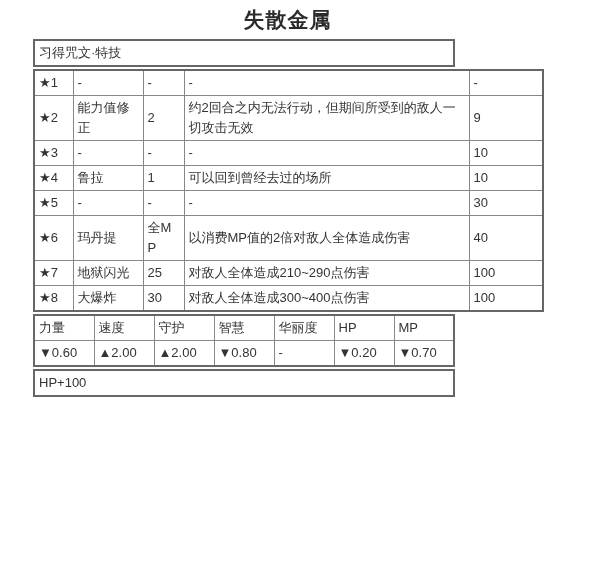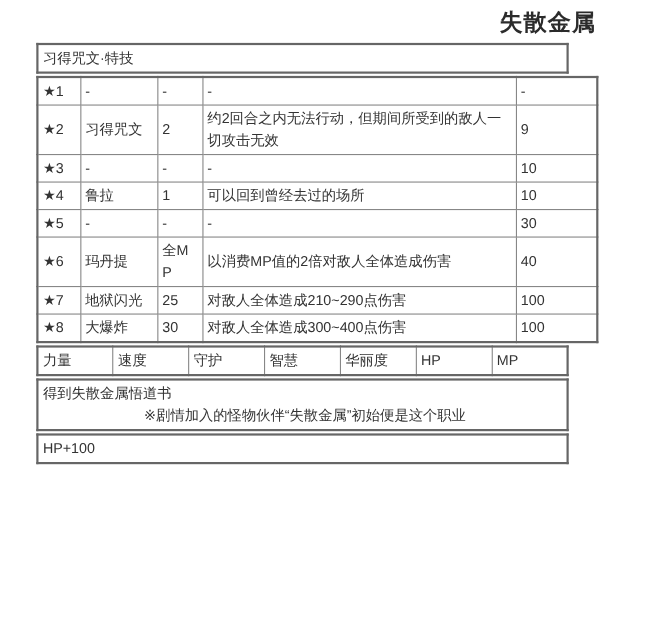--- a/index.html
+++ b/index.html
@@ -16,28 +16,28 @@
     color: #333333;
   }
   .content {
     margin-left: 33px;
     width: 509px;
   }
   .page-title {
     font-size: 21px;
     font-weight: bold;
     color: #2b2b2b;
-    text-align: right;
+    text-align: center;
     margin: 6px 0 5px 0;
     letter-spacing: 1px;
   }
   table {
     border-collapse: collapse;
     table-layout: fixed;
-    width: 484px;
+    width: 422px;
     margin: 0 0 2px 0;
     border: 2px solid #666666;
   }
   td {
     border: 1px solid #878787;
     padding: 2px 4px;
     line-height: 20px;
     vertical-align: middle;
     word-break: break-all;
     overflow: hidden;
@@ -76,21 +76,21 @@
     <tbody>
     <tr>
       <td>★1</td>
       <td>-</td>
       <td>-</td>
       <td>-</td>
       <td>-</td>
     </tr>
     <tr>
       <td>★2</td>
-      <td>习得咒文</td>
+      <td>能力值修正</td>
       <td>2</td>
       <td>约2回合之内无法行动，但期间所受到的敌人一切攻击无效</td>
       <td>9</td>
     </tr>
     <tr>
       <td>★3</td>
       <td>-</td>
       <td>-</td>
       <td>-</td>
       <td>10</td>
@@ -138,34 +138,33 @@
     <tbody>
         <tr>
       <td>力量</td>
       <td>速度</td>
       <td>守护</td>
       <td>智慧</td>
       <td>华丽度</td>
       <td>HP</td>
       <td>MP</td>
     </tr>
+    <tr>
+      <td>▼0.60</td>
+      <td>▲2.00</td>
+      <td>▲2.00</td>
+      <td>▼0.80</td>
+      <td>-</td>
+      <td>▼0.20</td>
+      <td>▼0.70</td>
+    </tr>
   </tbody>
     </table>
 
 
-  <table>
-    <tbody>
-        <tr>
-      <td>
-        <div class="plain-line">得到失散金属悟道书</div>
-        <div class="note-line">※剧情加入的怪物伙伴“失散金属”初始便是这个职业</div>
-      </td>
-    </tr>
-  </tbody>
-    </table>
 
 
   <table>
     <tbody>
         <tr>
           <td>HP+100</td>
         </tr>
   </tbody>
     </table>
 

